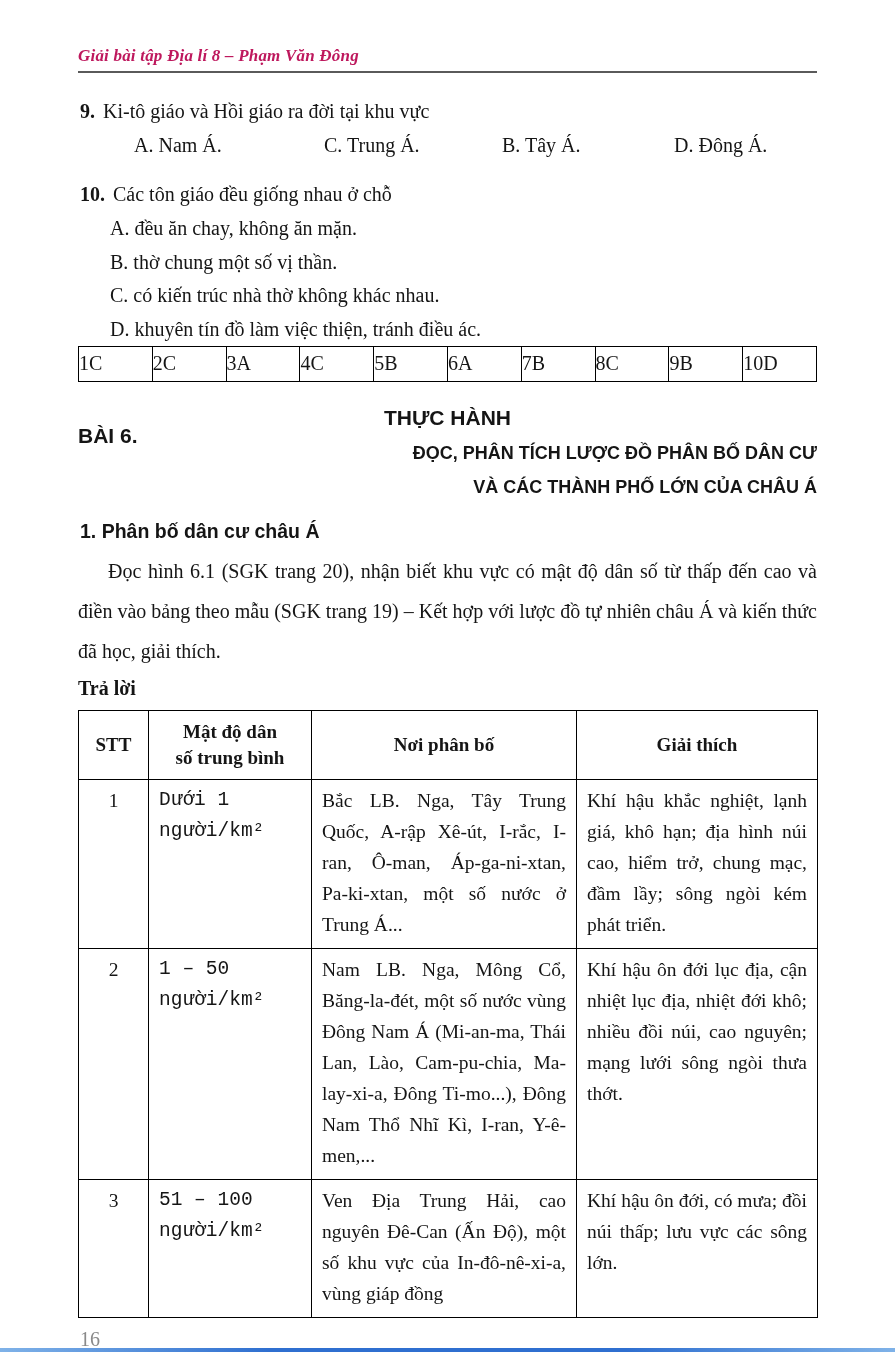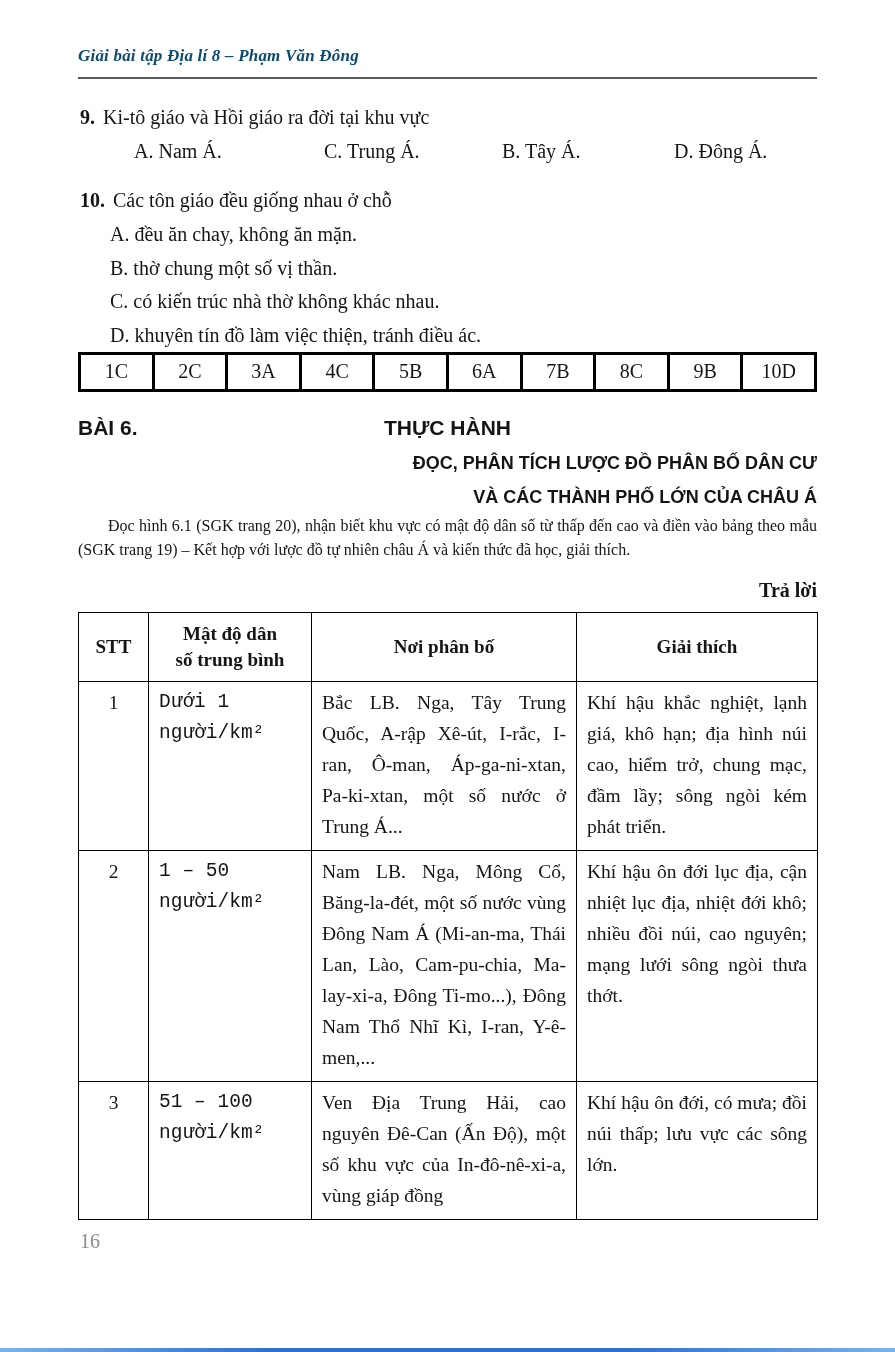--- a/index.html
+++ b/index.html
@@ -23,22 +23,22 @@
   }
   .content {
     padding: 46px 78px 0 78px;
   }
 
   
   .doc-header {
     font-size: 17px;
     font-weight: bold;
     font-style: italic;
-    color: #0c4a6e;
-    padding-bottom: 11px;
+    color: #be185d;
+    padding-bottom: 5px;
     border-bottom: 2px solid #5a5a5a;
     margin-bottom: 22px;
     letter-spacing: 0.2px;
   }
 
   
   .question-line {
     font-size: 20px;
     line-height: 33px;
     margin: 16px 0 1px 2px;
@@ -71,64 +71,63 @@
     margin: 8px 0 10px 0;
     letter-spacing: 0.5px;
   }
   table.answer-table {
     width: 100%;
     border-collapse: collapse;
     table-layout: fixed;
     margin-bottom: 24px;
   }
   table.answer-table td {
-    border: 3px solid #000000;
-    text-align: center;
+    border: 1px solid #000000;
     font-size: 20px;
     padding: 5px 0 6px 0;
   }
 
   
   .lesson-head {
     position: relative;
     font-family: "Liberation Sans", sans-serif;
     font-weight: bold;
     font-size: 21px;
     text-align: center;
     margin: 10px 0 6px 0;
   }
   .lesson-label {
     position: absolute;
     left: 0;
-    top: 0;
+    top: 18px;
   }
   .lesson-sub {
     font-family: "Liberation Sans", sans-serif;
     font-weight: bold;
     font-size: 18px;
     text-align: right;
     line-height: 34px;
   }
 
   
   .sec-head {
     font-family: "Liberation Sans", sans-serif;
     font-weight: bold;
     font-size: 19.5px;
     margin: 16px 0 8px 2px;
   }
   .para {
-    font-size: 16px;
-    line-height: 24px;
+    font-size: 20px;
+    line-height: 40px;
     text-align: justify;
     text-indent: 30px;
-    margin: 0 0 17px 0;
+    margin: 0 0 6px 0;
   }
   .reply-title {
-    text-align: right;
+    text-align: left;
     font-weight: bold;
     font-size: 20px;
     margin: 6px 0 10px 0;
   }
 
   
   table.main-table {
     width: 100%;
     border-collapse: collapse;
     table-layout: fixed;
@@ -215,20 +214,21 @@
       </tbody>
     </table>
 
     <div class="lesson-head">
       <span class="lesson-label">BÀI 6.</span>
       <span>THỰC HÀNH</span>
     </div>
     <div class="lesson-sub">ĐỌC, PHÂN TÍCH LƯỢC ĐỒ PHÂN BỐ DÂN CƯ</div>
     <div class="lesson-sub">VÀ CÁC THÀNH PHỐ LỚN CỦA CHÂU Á</div>
 
+    <div class="sec-head">1.  Phân bố dân cư châu Á</div>
     <p class="para">Đọc hình 6.1 (SGK trang 20), nhận biết khu vực có mật độ dân số từ thấp đến cao và điền vào bảng theo mẫu (SGK trang 19) – Kết hợp với lược đồ tự nhiên châu Á và kiến thức đã học, giải thích.</p>
     <div class="reply-title">Trả lời</div>
 
     <table class="main-table">
       <colgroup>
         <col style="width:70px">
         <col style="width:163px">
         <col style="width:265px">
         <col style="width:241px">
       </colgroup>

